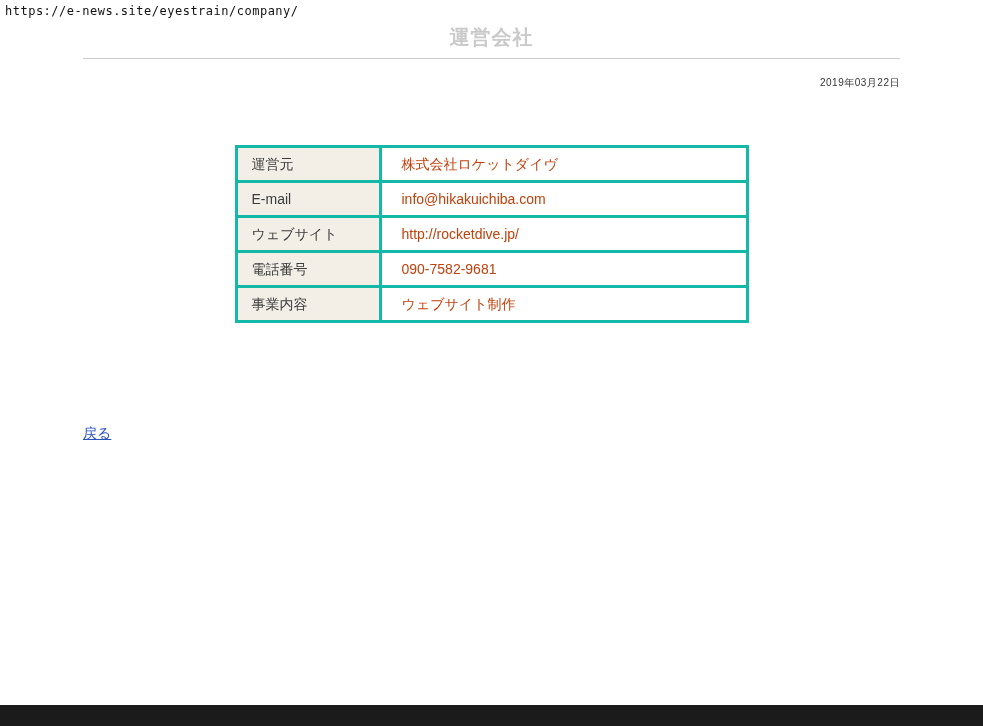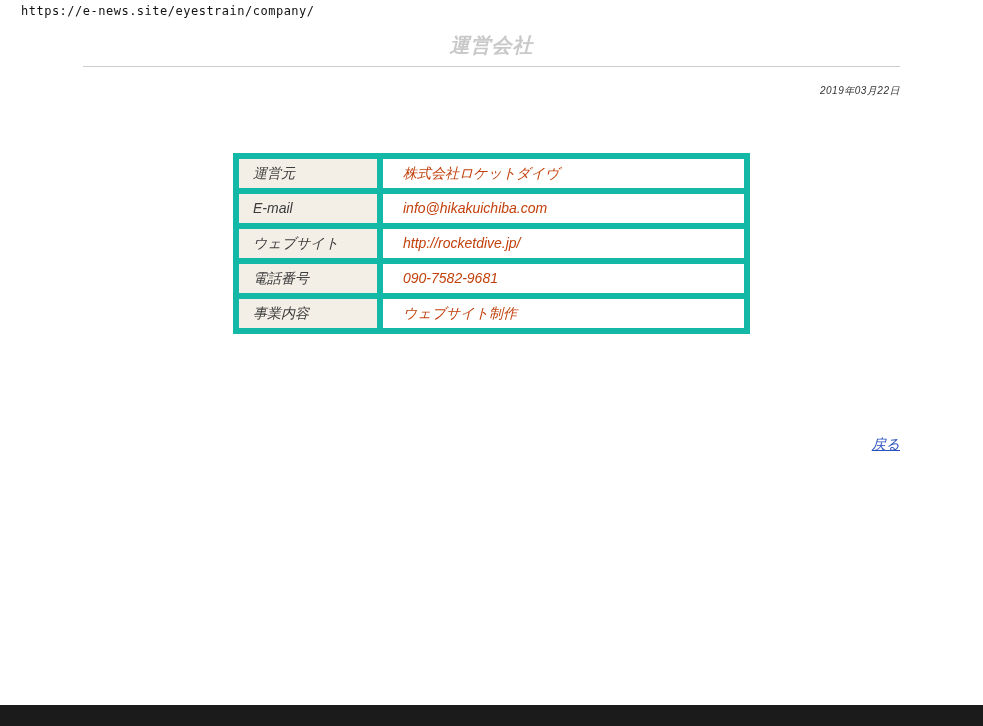--- a/index.html
+++ b/index.html
@@ -9,30 +9,29 @@
     height: 726px;
     position: relative;
     background: #ffffff;
     font-family: "Liberation Sans", "DejaVu Sans", sans-serif;
     color: #333333;
     overflow: hidden;
   }
   .url-annotation {
     position: absolute;
     top: 4px;
-    left: 21px;
+    left: 5px;
     font-family: "DejaVu Sans Mono", monospace;
     font-size: 12px;
     color: #111111;
     letter-spacing: 0.5px;
   }
   .container {
     width: 817px;
-    margin: 12px auto;
-    font-style: italic;
+    margin: 4px auto;
   }
   .page-header {
     padding-top: 23px;
     padding-bottom: 10px;
     border-bottom: 1px solid #cccccc;
     text-align: center;
   }
   .page-title {
     margin: 0;
     font-size: 20px;
@@ -47,21 +46,21 @@
     font-size: 10px;
     line-height: 17px;
     color: #333333;
     letter-spacing: 0.5px;
   }
   table.company-table {
     border-collapse: collapse;
     margin: 54px auto 0 auto;
   }
   table.company-table td {
-    border: 6px solid #14b8a6;
+    border: 3px solid #14b8a6;
     font-size: 14px;
     line-height: 21px;
     vertical-align: middle;
   }
   td.row-label {
     background: #f3efe7;
     width: 144px;
     padding: 0 0 0 14px;
     height: 35px;
     color: #3c3c3c;
@@ -69,21 +68,21 @@
   td.row-value {
     width: 367px;
     padding: 0 0 0 20px;
     color: #c2410c;
     white-space: pre-line;
   }
   tr.row-tall td { height: 56px; }
   a { color: #2a52be; text-decoration: underline; }
   .back-link-row {
     margin-top: 102px;
-    text-align: right;
+    text-align: left;
     font-size: 14px;
     line-height: 17px;
   }
   .pagetop-row {
     margin-top: 30px;
     text-align: right;
     font-size: 14px;
     line-height: 17px;
   }
   .pagetop-row .tri {

